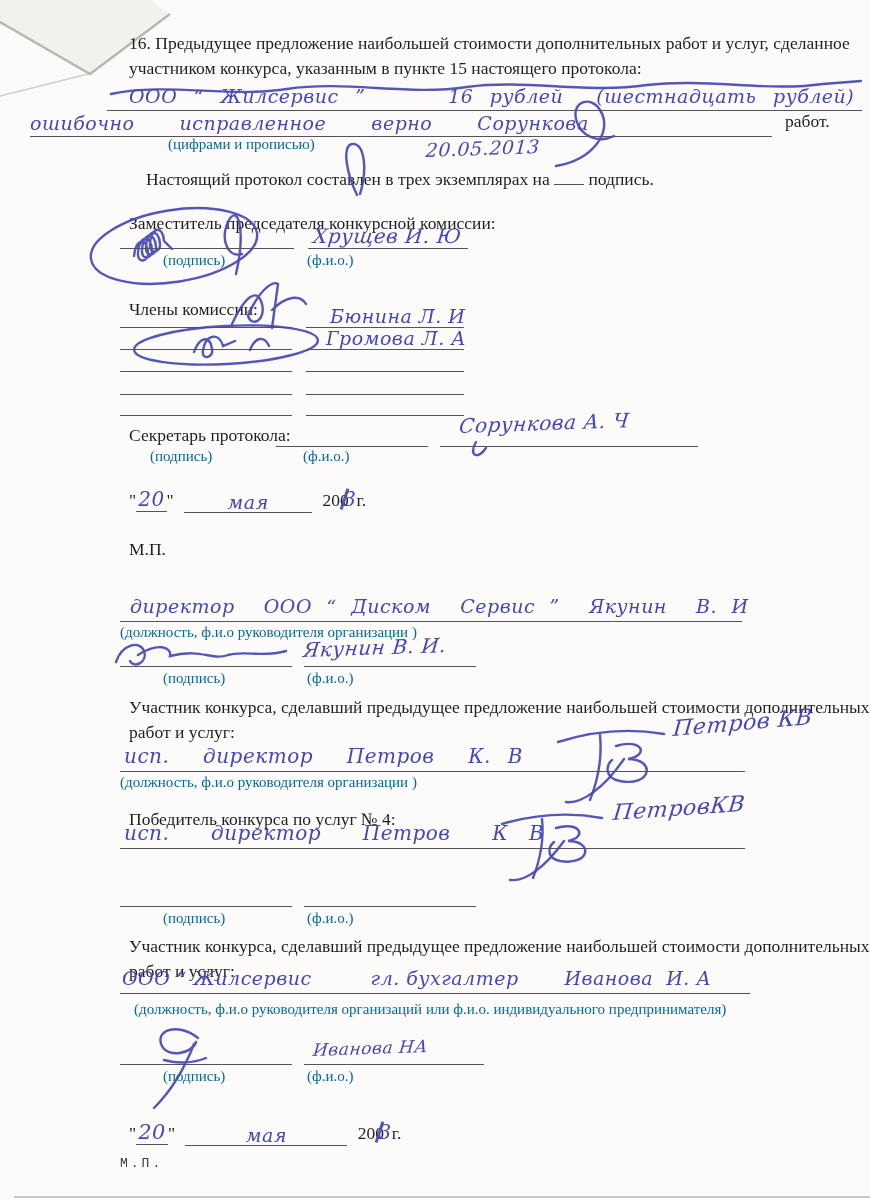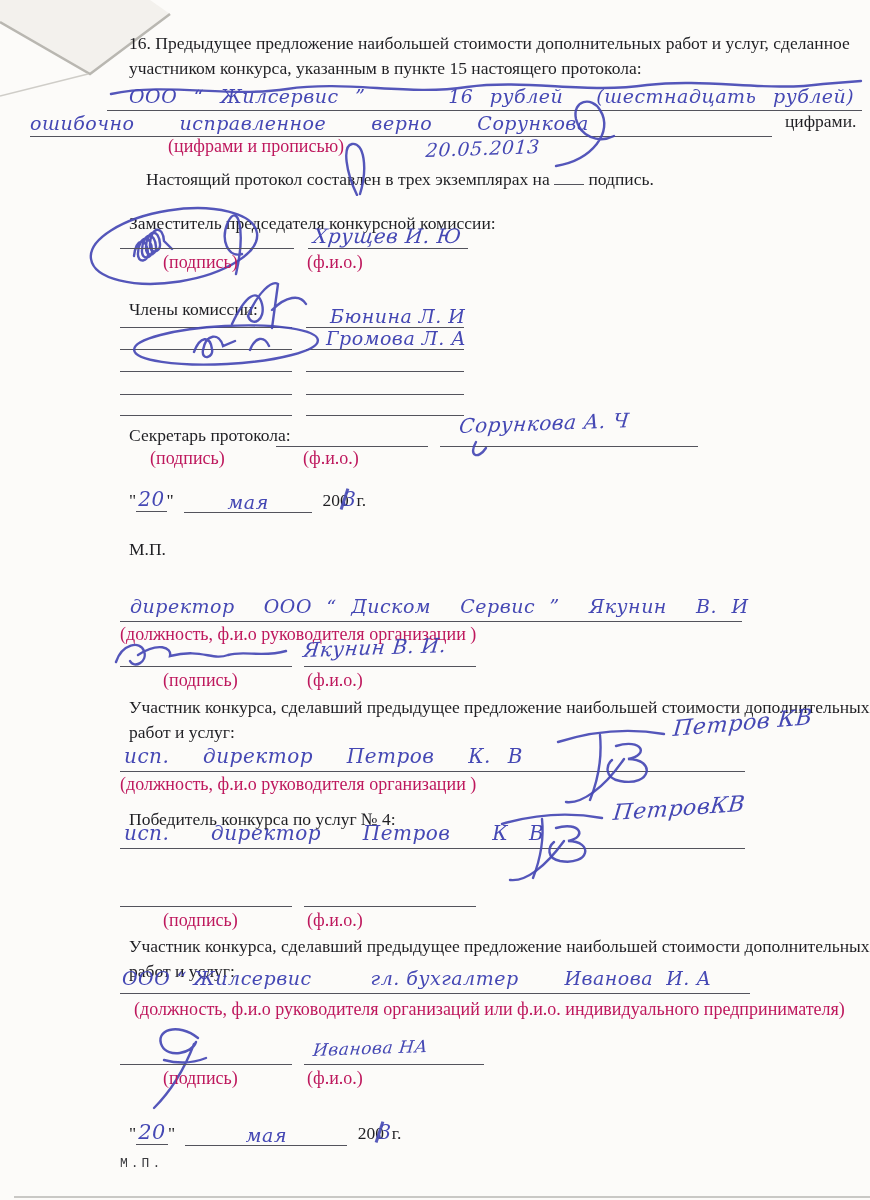--- a/index.html
+++ b/index.html
@@ -3,21 +3,21 @@
 <meta charset="utf-8">
 <style>
   html,body{margin:0;padding:0;background:#e8e6e2;}
   .page{
     position:relative; width:870px; height:1200px; margin:0 auto;
     background:#fcfbf9; overflow:hidden;
     font-family:"Liberation Serif", serif; color:#1f1f23;
   }
   .abs{position:absolute;}
   .printed{font-family:"Liberation Serif", serif; color:#1f1f23; font-size:17.5px; line-height:25px;margin-left:9px;}
-  .cap{font-family:"Liberation Serif", serif; color:#be185d; font-size:18px;}
+  .cap{font-family:"Liberation Serif", serif; color:#0369a1; font-size:15px;}
   .hand{
     font-family:"DejaVu Serif", serif; font-style:italic; color:#4548b4;
     transform:skewX(-6deg); transform-origin:left bottom; white-space:pre; letter-spacing:.5px;
   }
   .entry-line{border-bottom:1.5px solid #53535c;}
   .cell-line{display:inline-block; border-bottom:1.5px solid #53535c; height:22px; vertical-align:bottom;}
   .blank-inline{display:inline-block; width:30px; border-bottom:1.5px solid #53535c; height:14px;}
   .sig{position:absolute; pointer-events:none;}
   .sig path, .sig ellipse{fill:none; stroke:#4548b4; stroke-width:2.4; stroke-linecap:round; opacity:.92;}
   .ink-slash{display:inline-block; width:2.5px; height:22px; background:#4548b4; transform:rotate(18deg); position:relative; top:4px; margin:0 -2px 0 -6px; opacity:.9;}
@@ -41,21 +41,21 @@
   <div class="abs entry-line" style="left:107px; top:82px; width:755px; height:28px">
     <span class="hand" style="font-size:19px; word-spacing:10px; margin-left:22px; line-height:28px">ООО “ Жилсервис ”     16 рублей  (шестнадцать рублей)</span>
     <svg class="sig" style="left:0; top:-8px" width="760" height="30">
       <path d="M4,20 C60,8 120,24 180,15 C240,6 300,22 360,13 C420,5 480,20 540,11 C600,4 660,18 716,10 L754,7"></path>
     </svg>
   </div>
 
   <div class="abs entry-line" style="left:30px; top:110px; width:742px; height:26px">
     <span class="hand" style="font-size:19px; word-spacing:16px; line-height:26px">ошибочно  исправленное  верно  Сорункова</span>
   </div>
-  <div class="abs printed" style="left:776px; top:109px">цифрами.</div>
+  <div class="abs printed" style="left:776px; top:109px">работ.</div>
 
   <div class="abs cap" style="left:168px; top:136px">(цифрами и прописью)</div>
   <div class="abs hand" style="left:425px; top:139px; font-size:19px; transform:skewX(-6deg) rotate(-2deg)">20.05.2013</div>
   <svg class="sig" style="left:548px; top:92px" width="78" height="80">
     <path d="M8,74 C44,68 66,40 52,18 C44,4 24,8 28,27 C32,44 50,52 66,44"></path>
   </svg>
 
   <div class="abs printed" style="left:137px; top:167px">
     <span>Настоящий протокол составлен в трех экземплярах на</span>
     <span class="blank-inline"></span>

